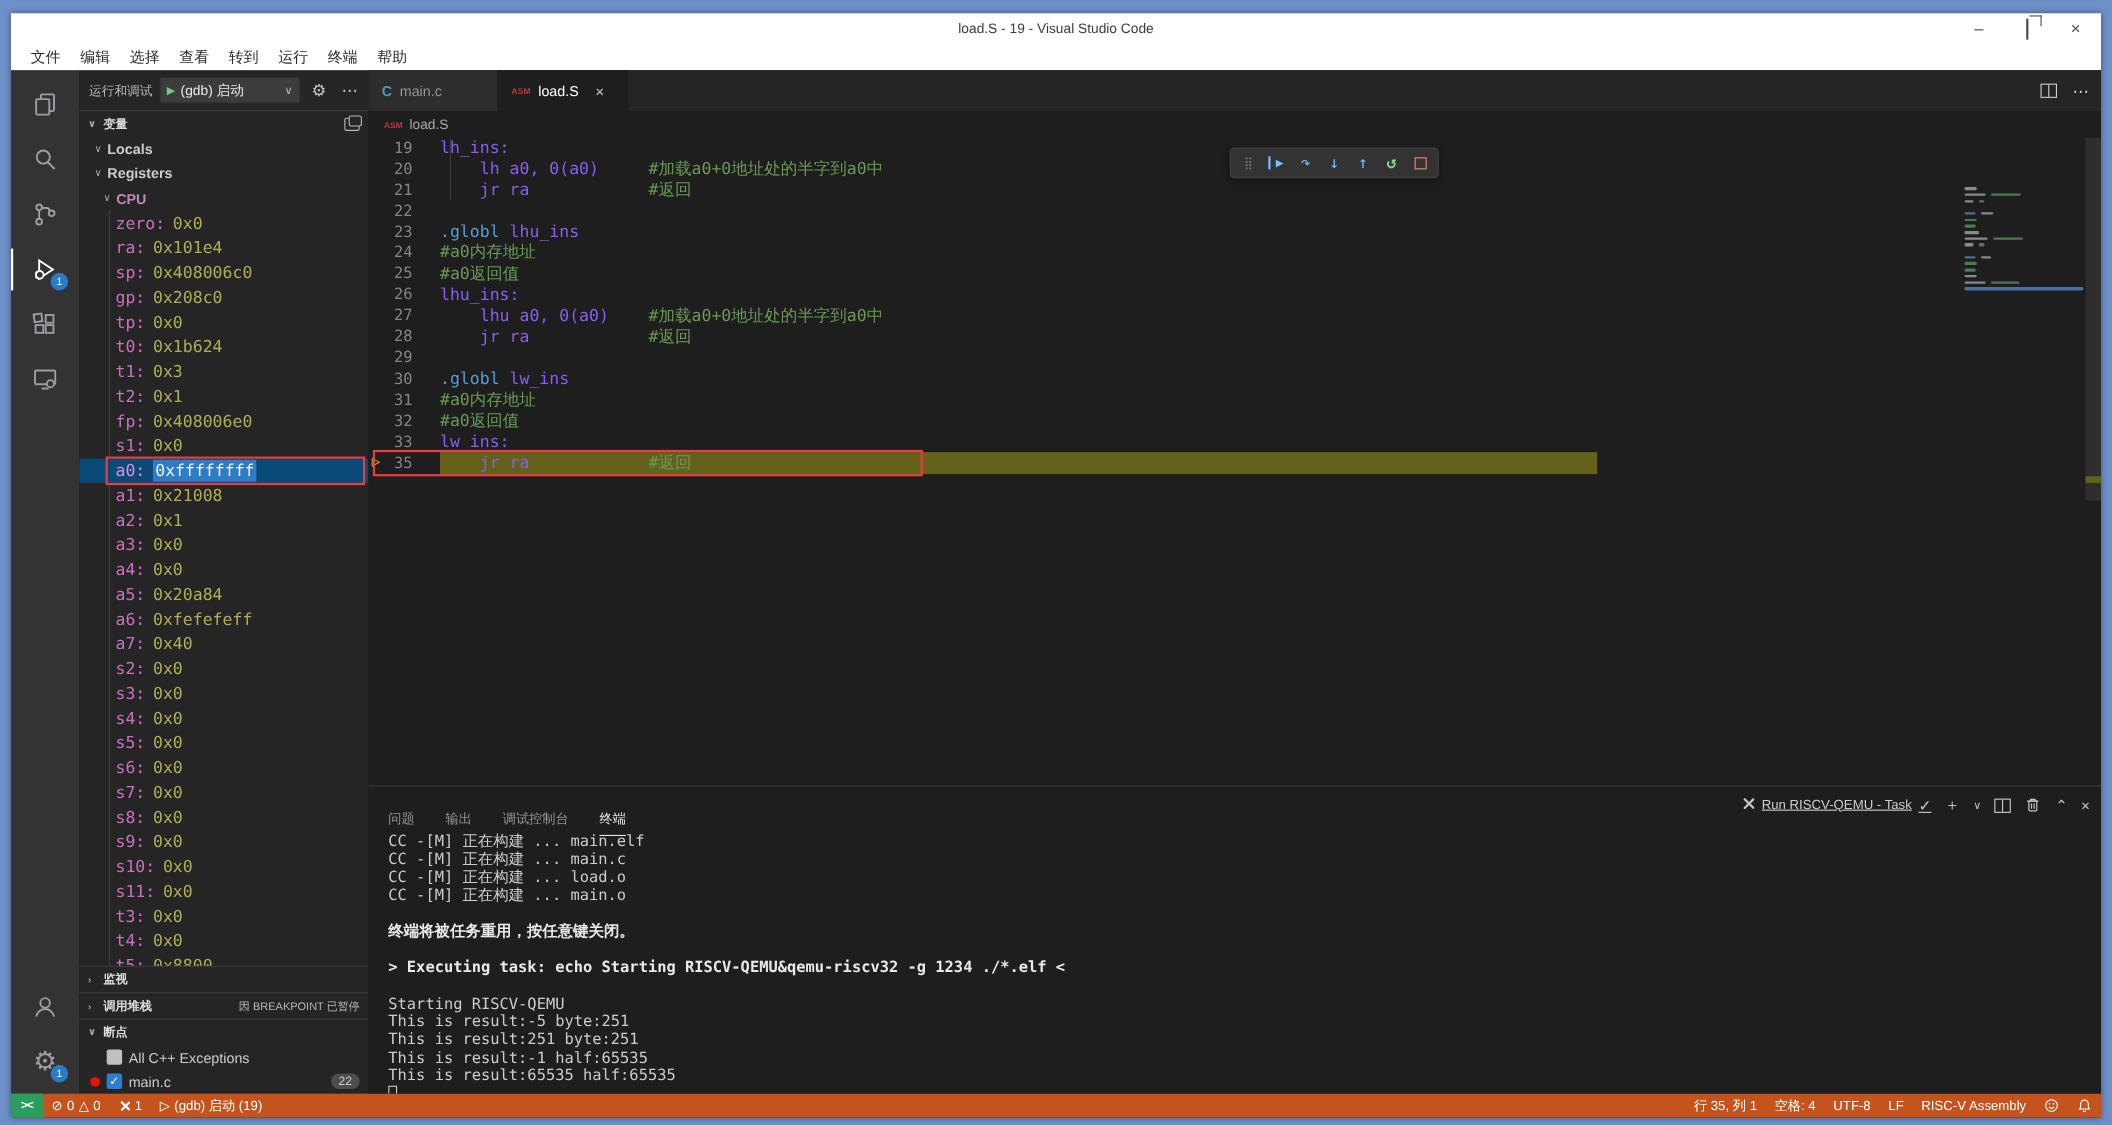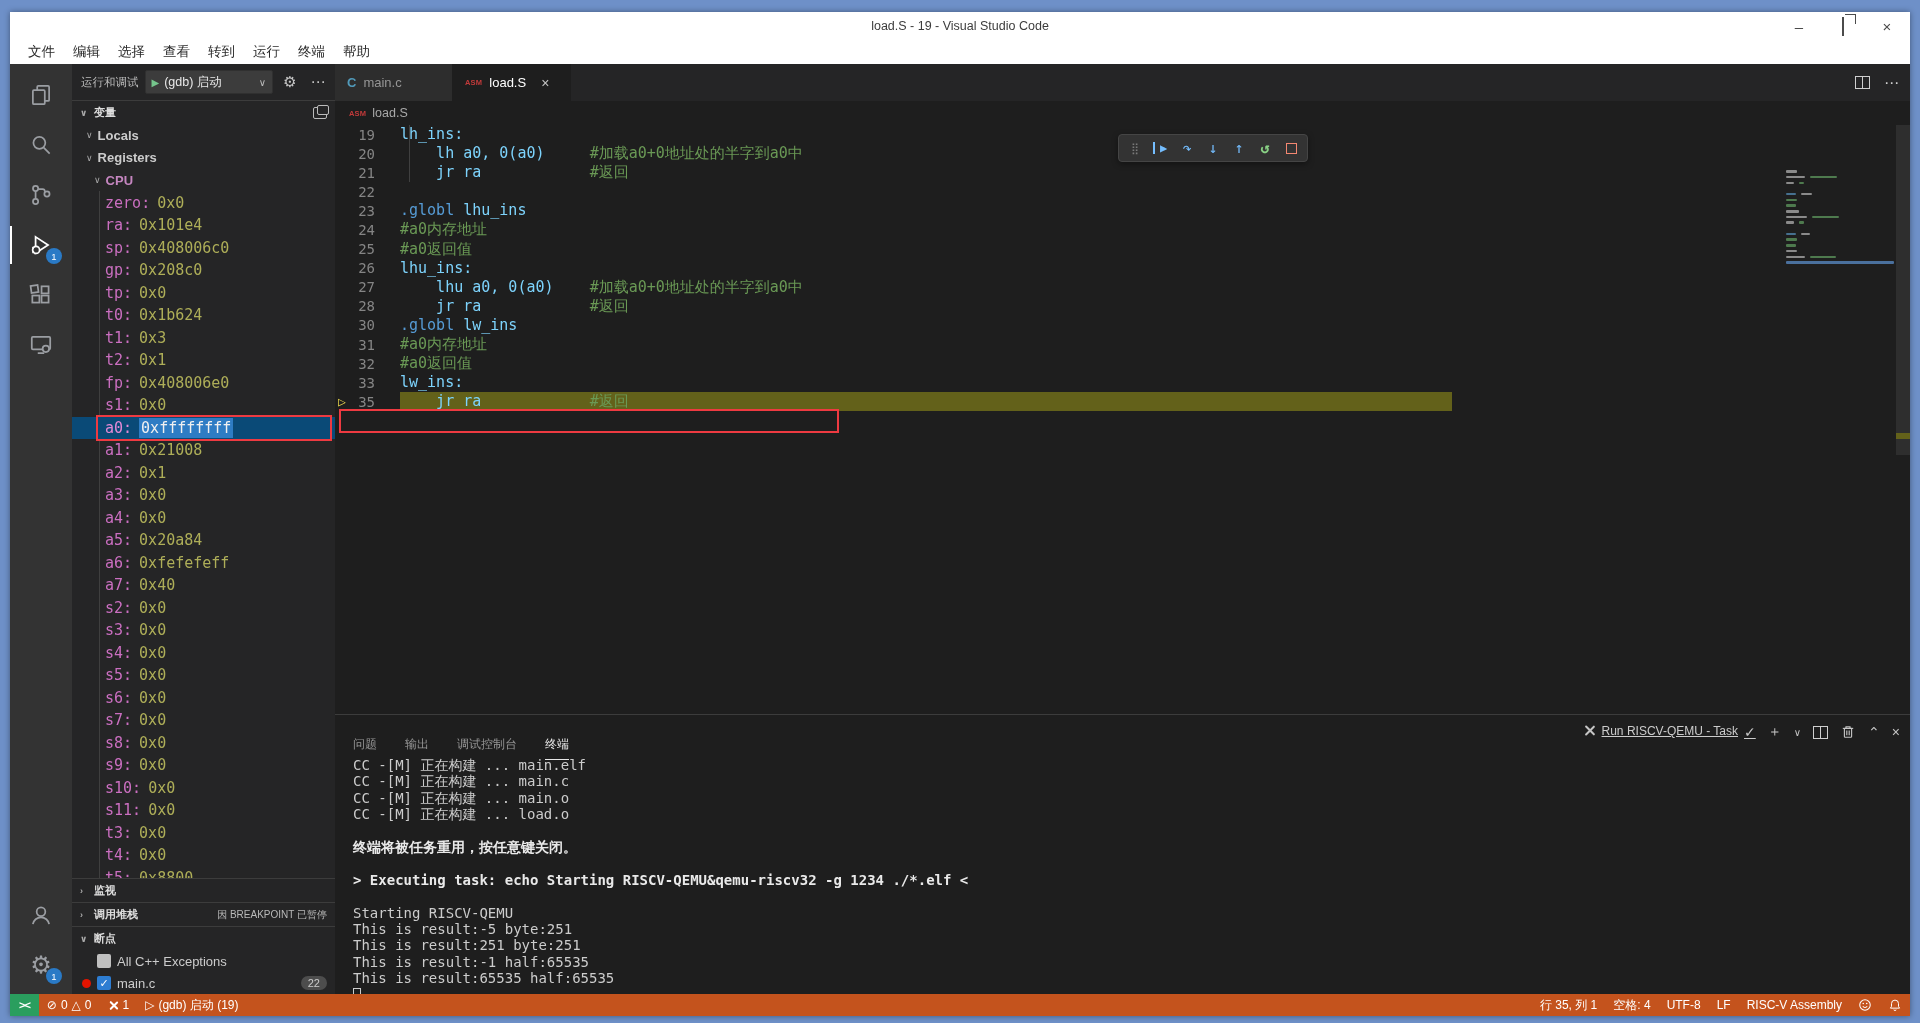--- a/index.html
+++ b/index.html
@@ -83,21 +83,21 @@
   .dots { color:#cfcfcf; font-size:15px; letter-spacing:1px;}
   .breadcrumb { height:24px; display:flex; align-items:center; gap:6px; padding-left:14px; font-size:12.5px; color:#a9a9a9; flex:0 0 auto;}
 
   
   .code-view { flex:1 1 auto; position:relative; overflow:hidden; font-family:"DejaVu Sans Mono",monospace; font-size:15px;}
   .code-row { height:19.1px; display:flex; align-items:center; position:relative; }
   .gutter { width:65px; flex:0 0 auto; display:flex; align-items:center; position:relative; height:100%;}
   .dbg-arrow { position:absolute; left:3px; color:#e8d44d; font-size:13px; font-weight:700;}
   .lnum { width:40px; text-align:right; color:#858585; font-size:14px;}
   .ltext { white-space:pre; line-height:19.1px; position:relative; z-index:2;}
-  .tk-plain{color:#7dd3fc} .tk-comment{color:#6a9955} .tk-kw{color:#569cd6}
+  .tk-plain{color:#8b5cf6} .tk-comment{color:#6a9955} .tk-kw{color:#569cd6}
   .cur-bg { position:absolute; left:65px; top:0; width:1052px; height:19.1px; background:#63611a; z-index:1;}
   .anno-box-line { position:absolute; left:4px; width:500px; height:24px; border:2px solid #ee3a41; z-index:6; pointer-events:none;}
   .indent-guide { position:absolute; left:74px; top:0; width:1px; height:57px; background:#404040; }
 
   
   .debug-toolbar { position:absolute; left:783px; top:9px; height:28px; background:#333333; border:1px solid #454545; border-radius:4px;
                    display:flex; align-items:center; padding:0 4px; gap:2px; z-index:20; box-shadow:0 2px 6px rgba(0,0,0,.4);}
   .dt-btn { width:24px; height:24px; display:flex; align-items:center; justify-content:center; font-size:15px; cursor:pointer;}
   .dt-grip { color:#7a7a7a; font-size:11px; cursor:grab;}
   .dt-blue { color:#75beff; } .dt-green { color:#89d185; }
@@ -556,20 +556,26 @@
               <div class="gutter">
                 <span class="lnum">27</span>
               </div>
               <pre class="ltext"><span class="tk-plain">    lhu a0, 0(a0)    </span><span class="tk-comment">#加载a0+0地址处的半字到a0中</span></pre>
             </div>
             <div class="code-row">
               <div class="gutter">
                 <span class="lnum">28</span>
               </div>
               <pre class="ltext"><span class="tk-plain">    jr ra            </span><span class="tk-comment">#返回</span></pre>
+            </div>
+            <div class="code-row">
+              <div class="gutter">
+                <span class="lnum">29</span>
+              </div>
+              <pre class="ltext"></pre>
             </div>
             <div class="code-row">
               <div class="gutter">
                 <span class="lnum">30</span>
               </div>
               <pre class="ltext"><span class="tk-kw">.globl</span><span class="tk-plain"> lw_ins</span></pre>
             </div>
             <div class="code-row">
               <div class="gutter">
                 <span class="lnum">31</span>
@@ -624,22 +630,22 @@
                   <path d="M8.5 8v6M11.5 8v6"></path>
                 </g>
               </svg>
               <span class="ph-icon">⌃</span>
               <span class="ph-icon">×</span>
             </div>
           </div>
           <div class="terminal" id="terminal">
               <div class="term-line">CC -[M] 正在构建 ... main.elf</div>
               <div class="term-line">CC -[M] 正在构建 ... main.c</div>
+              <div class="term-line">CC -[M] 正在构建 ... load.o</div>
               <div class="term-line">CC -[M] 正在构建 ... main.o</div>
-              <div class="term-line">CC -[M] 正在构建 ... load.o</div>
               <div class="term-line"></div>
               <div class="term-line bold">终端将被任务重用，按任意键关闭。</div>
               <div class="term-line"></div>
               <div class="term-line bold">&gt; Executing task: echo Starting RISCV-QEMU&amp;qemu-riscv32 -g 1234 ./*.elf &lt;</div>
               <div class="term-line"></div>
               <div class="term-line">Starting RISCV-QEMU</div>
               <div class="term-line">This is result:-5 byte:251</div>
               <div class="term-line">This is result:251 byte:251</div>
               <div class="term-line">This is result:-1 half:65535</div>
               <div class="term-line">This is result:65535 half:65535</div>

